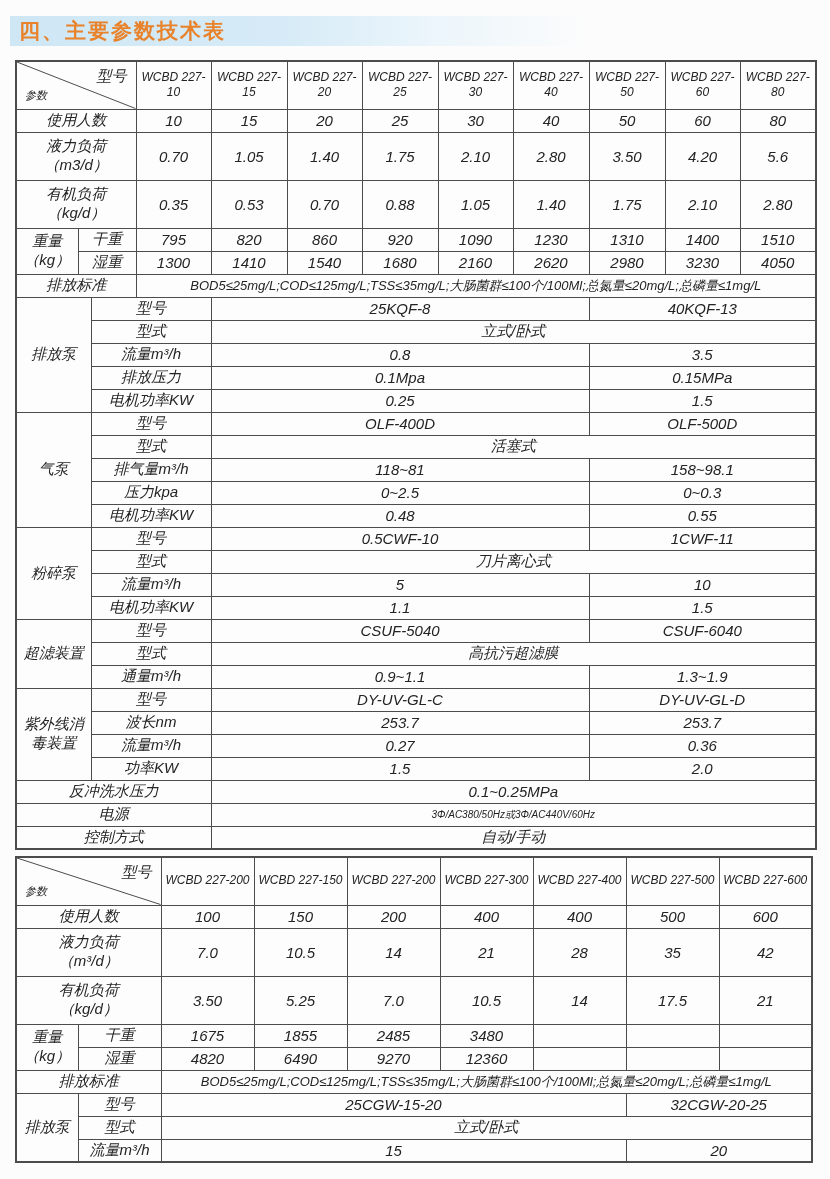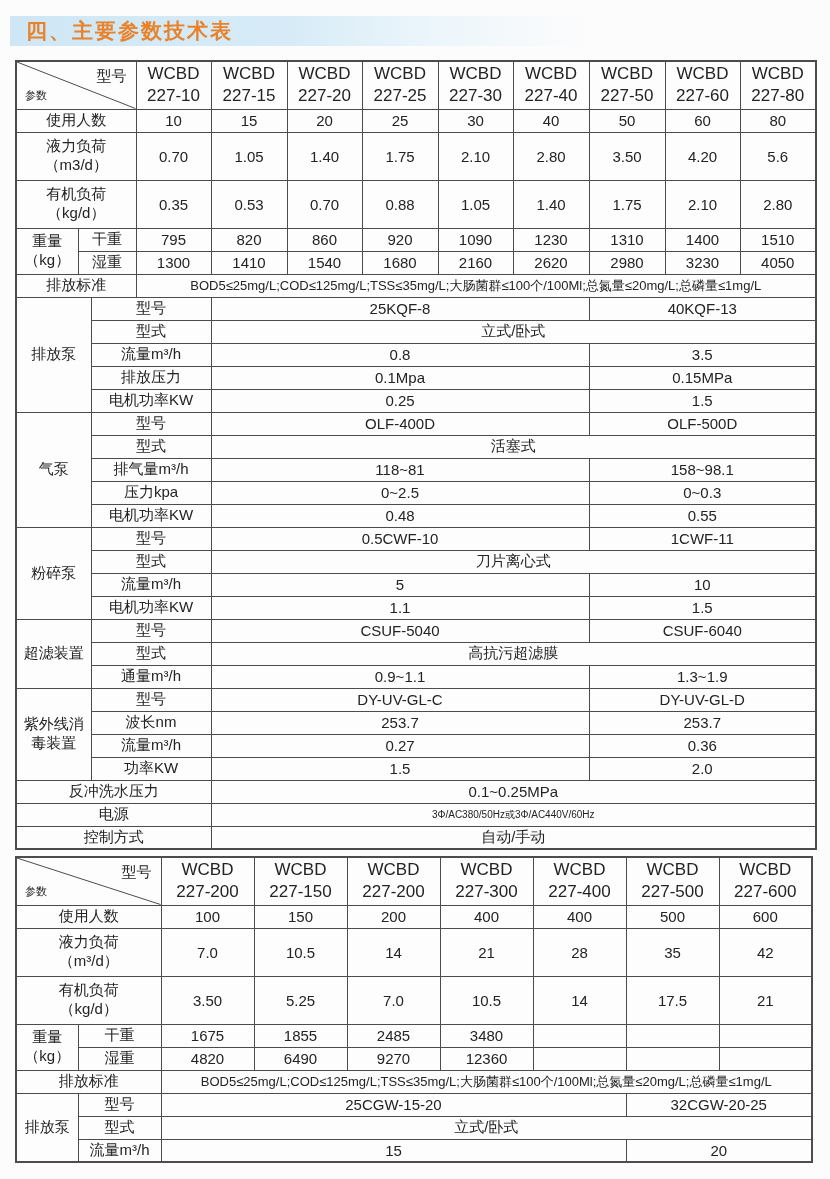--- a/index.html
+++ b/index.html
@@ -9,47 +9,48 @@
     width: 830px; height: 1179px;
     background: #fcfcfc;
     font-family: "Liberation Sans", sans-serif;
     color: #232323;
   }
   .title-bar {
     position: absolute; left: 10px; top: 16px;
     width: 682px; height: 30px;
     background: linear-gradient(to right, #cfe7f5 0%, #d6ebf7 40%, rgba(222,240,250,0.55) 62%, rgba(255,255,255,0) 85%);
     line-height: 30px;
-    padding-left: 16px;
+    padding-left: 9px;
     font-size: 21px; font-weight: bold;
     color: #e8822b;
     letter-spacing: 2px;
   }
   table {
     position: absolute; left: 15px;
     border-collapse: collapse;
     table-layout: fixed;
     background: #fdfdfd;
     border: 2px solid #4c4c4c;
+    font-style: italic;
   }
   #t1 { top: 60px; width: 800px; }
   #t2 { top: 856px; width: 796px; }
   td {
     border: 1px solid #4c4c4c;
     text-align: center;
     vertical-align: middle;
     font-size: 15px;
     padding: 0 2px;
     overflow: hidden;
   }
   tr.hd  td { height: 48px; }
   tr.sr  td { height: 23px; }
   tr.dr  td { height: 48px; }
   .lbl { white-space: pre-line; line-height: 1.25; margin-top: 43px; }
-  .mdl { line-height: 1.3; font-size: 17px; }
+  .mdl { line-height: 1.3; font-size: 12px; }
   .std { font-size: 13px; letter-spacing: 0; padding: 0 1px; }
   .pwr { font-size: 10px; }
   .corner {
     position: relative;
     padding: 0;
   }
   .corner svg { position: absolute; left: 0; top: 0; width: 100%; height: 100%; }
   .corner .c-top { position: absolute; top: 5px; right: 9px; font-size: 15px; }
   .corner .c-bot { position: absolute; bottom: 6px; left: 8px; font-size: 11px; }
 </style>

